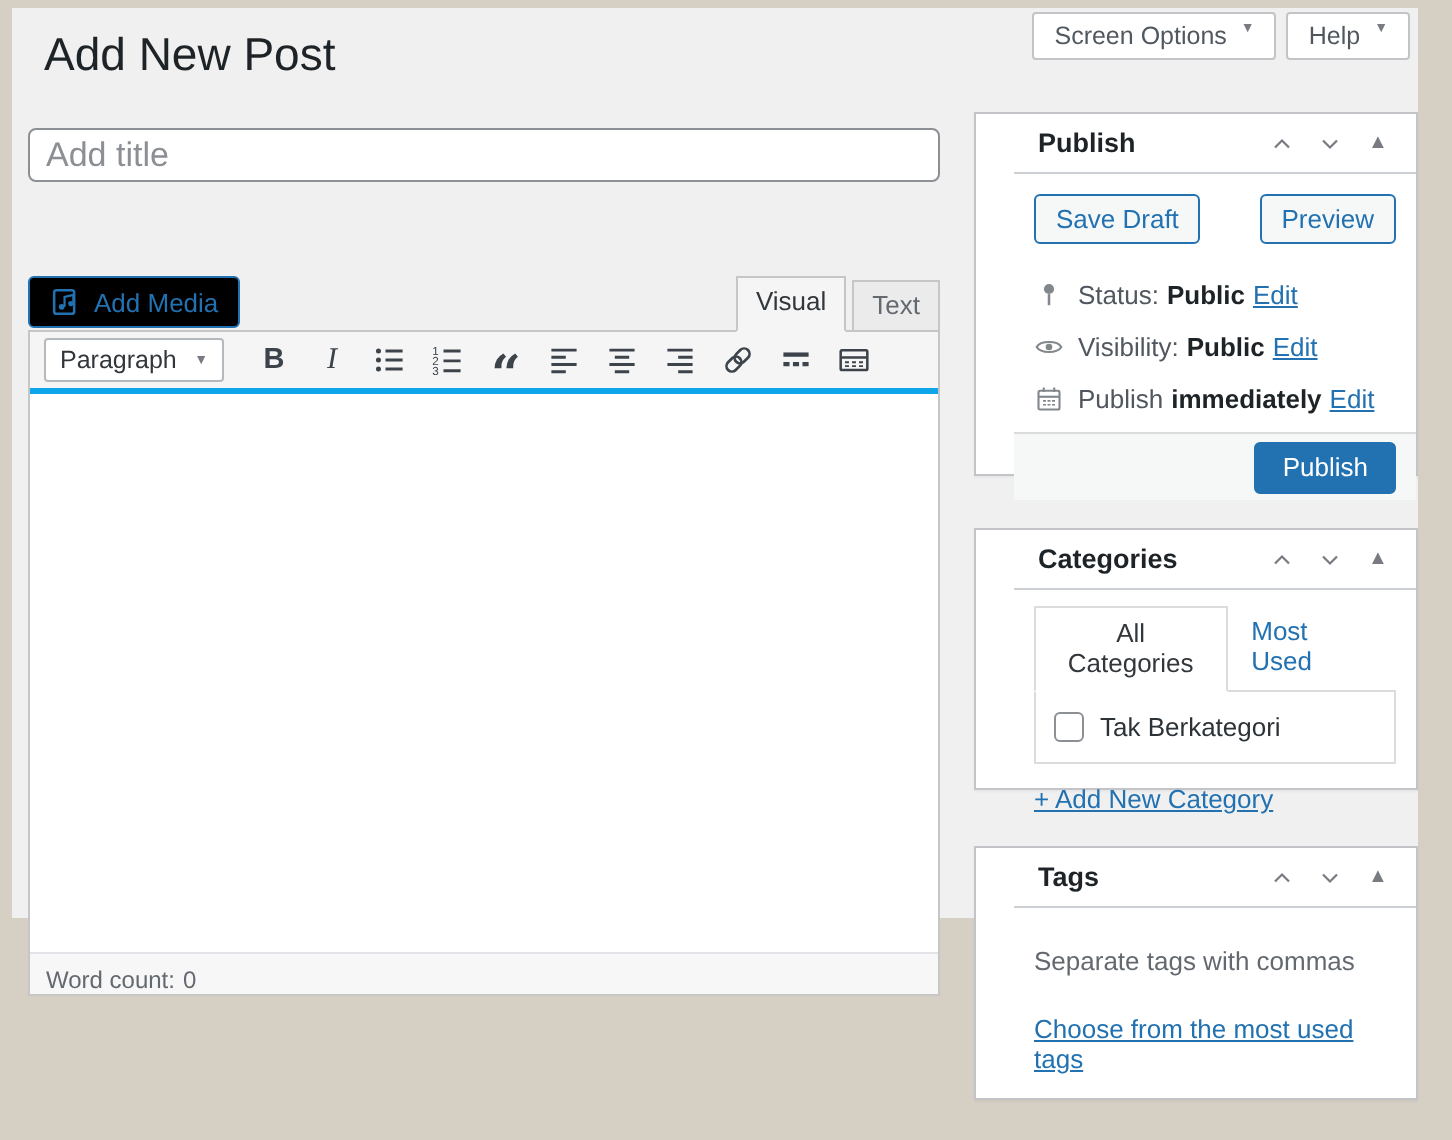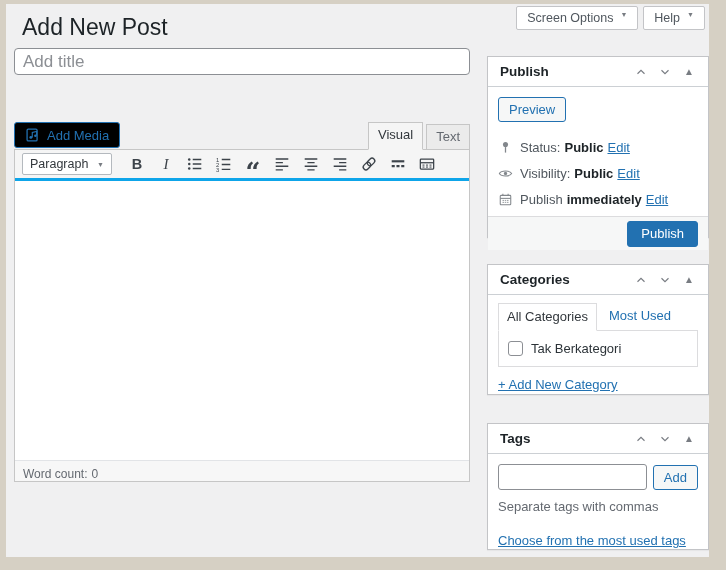--- a/index.html
+++ b/index.html
@@ -5,40 +5,40 @@
   * { box-sizing: border-box; margin: 0; padding: 0; }
   html, body { width: 726px; height: 570px; }
   body {
     background: #d6d0c4;
     font-family: "Liberation Sans", sans-serif;
     position: relative;
     overflow: hidden;
   }
   .page {
     position: absolute; top: 4px; left: 6px;
-    width: 703px; height: 553px;
+    width: 703px; height: 455px;
     background: #f0f0f1;
   }
 
   
   .page-title {
     position: absolute; top: 10px; left: 16px;
     font-size: 23px; font-weight: 400; color: #1d2327; line-height: 1.2;
   }
   .meta-links { position: absolute; top: 2px; right: 4px; display: flex; gap: 5px; }
   .meta-btn {
     display: inline-flex; align-items: flex-start; gap: 7px;
     background: #fff; border: 1px solid #c3c4c7; border-radius: 2px;
     color: #50575e; font-size: 12.5px; font-family: inherit;
     padding: 4px 10px; height: 24px; cursor: pointer;
   }
   .caret { font-size: 7px; color: #787c82; line-height: 1; }
 
   
-  .left-col { position: absolute; left: 8px; top: 44px; width: 456px; }
+  .left-col { position: absolute; left: 8px; top: 60px; width: 456px; }
   .sidebar  { position: absolute; left: 481px; top: 52px; width: 222px; }
 
   
   .title-input {
     width: 100%; height: 27px; background: #fff;
     border: 1px solid #8c8f94; border-radius: 4px;
     padding: 3px 8px; font-size: 17px; font-family: inherit; color: #2c3338;
     outline: none;
   }
   .title-input::placeholder { color: #8c8f94; opacity: 1; }
@@ -99,20 +99,21 @@
   .editor-statusbar {
     flex: 0 0 21px; background: #f7f7f7; border-top: 1px solid #e2e4e7;
     display: flex; align-items: flex-end; gap: 4px;
     font-size: 12px; color: #646970; padding: 0 8px;
   }
 
   
   .postbox {
     background: #fff; border: 1px solid #c3c4c7;
     box-shadow: 0 1px 1px rgba(0,0,0,.04);
+    padding-left: 19px;
   }
   .postbox + .postbox { }
   .postbox-header {
     display: flex; align-items: center; justify-content: space-between;
     padding: 0 8px 0 12px; height: 30px; border-bottom: 1px solid #ccd0d4;
   }
   .postbox-title { font-size: 13.5px; font-weight: 700; color: #1d2327; }
   .handle-actions { display: flex; align-items: center; gap: 2px; }
   .handle-btn {
     background: none; border: none; color: #787c82; cursor: pointer;
@@ -326,20 +327,21 @@
           </button>
           <button class="handle-btn">
             <svg width="14" height="14" viewBox="0 0 20 20" fill="none" stroke="currentColor">
                 <path d="M5 7.5l5 5 5-5" stroke-width="1.6"></path>
               </svg>
           </button>
           <button class="handle-btn">▲</button>
         </span>
       </div>
       <div class="minor-actions">
+        <button class="btn-secondary">Save Draft</button>
         <button class="btn-secondary">Preview</button>
       </div>
       <div class="misc-actions">
         <div class="misc-row">
           <svg width="15" height="15" viewBox="0 0 20 20">
             <circle cx="10" cy="6" r="3.4" fill="currentColor"></circle>
             <path d="M10 9.4v7.4" stroke="currentColor" stroke-width="1.7"></path>
           </svg>
           <span class="misc-text">
             <span>Status:</span>
@@ -418,23 +420,19 @@
           </button>
           <button class="handle-btn">
             <svg width="14" height="14" viewBox="0 0 20 20" fill="none" stroke="currentColor">
                 <path d="M5 7.5l5 5 5-5" stroke-width="1.6"></path>
               </svg>
           </button>
           <button class="handle-btn">▲</button>
         </span>
       </div>
       <div class="tags-body">
-        <div class="tags-row">
-          <input class="tags-input" type="text" value="" style="">
-          <button class="btn-secondary">Add</button>
-        </div>
         <div class="tags-hint">Separate tags with commas</div>
         <a class="tags-choose">Choose from the most used tags</a>
       </div>
     </section>
 
   </div>
 </div>
 
 </body></html>

